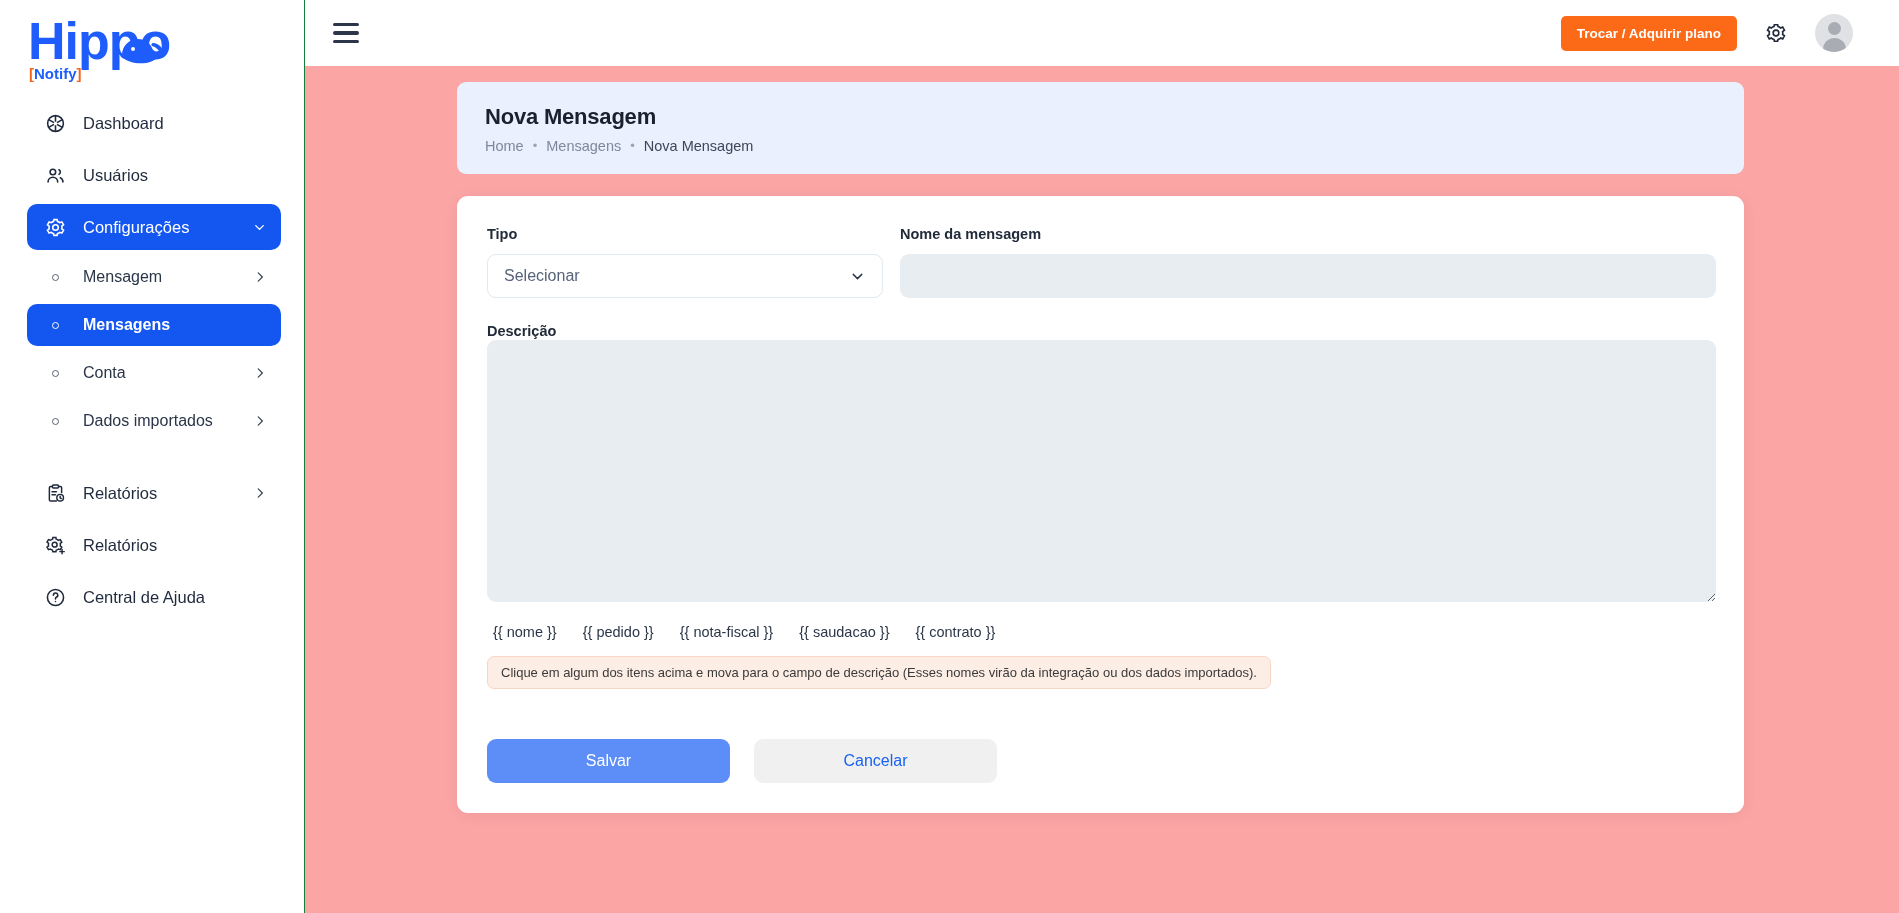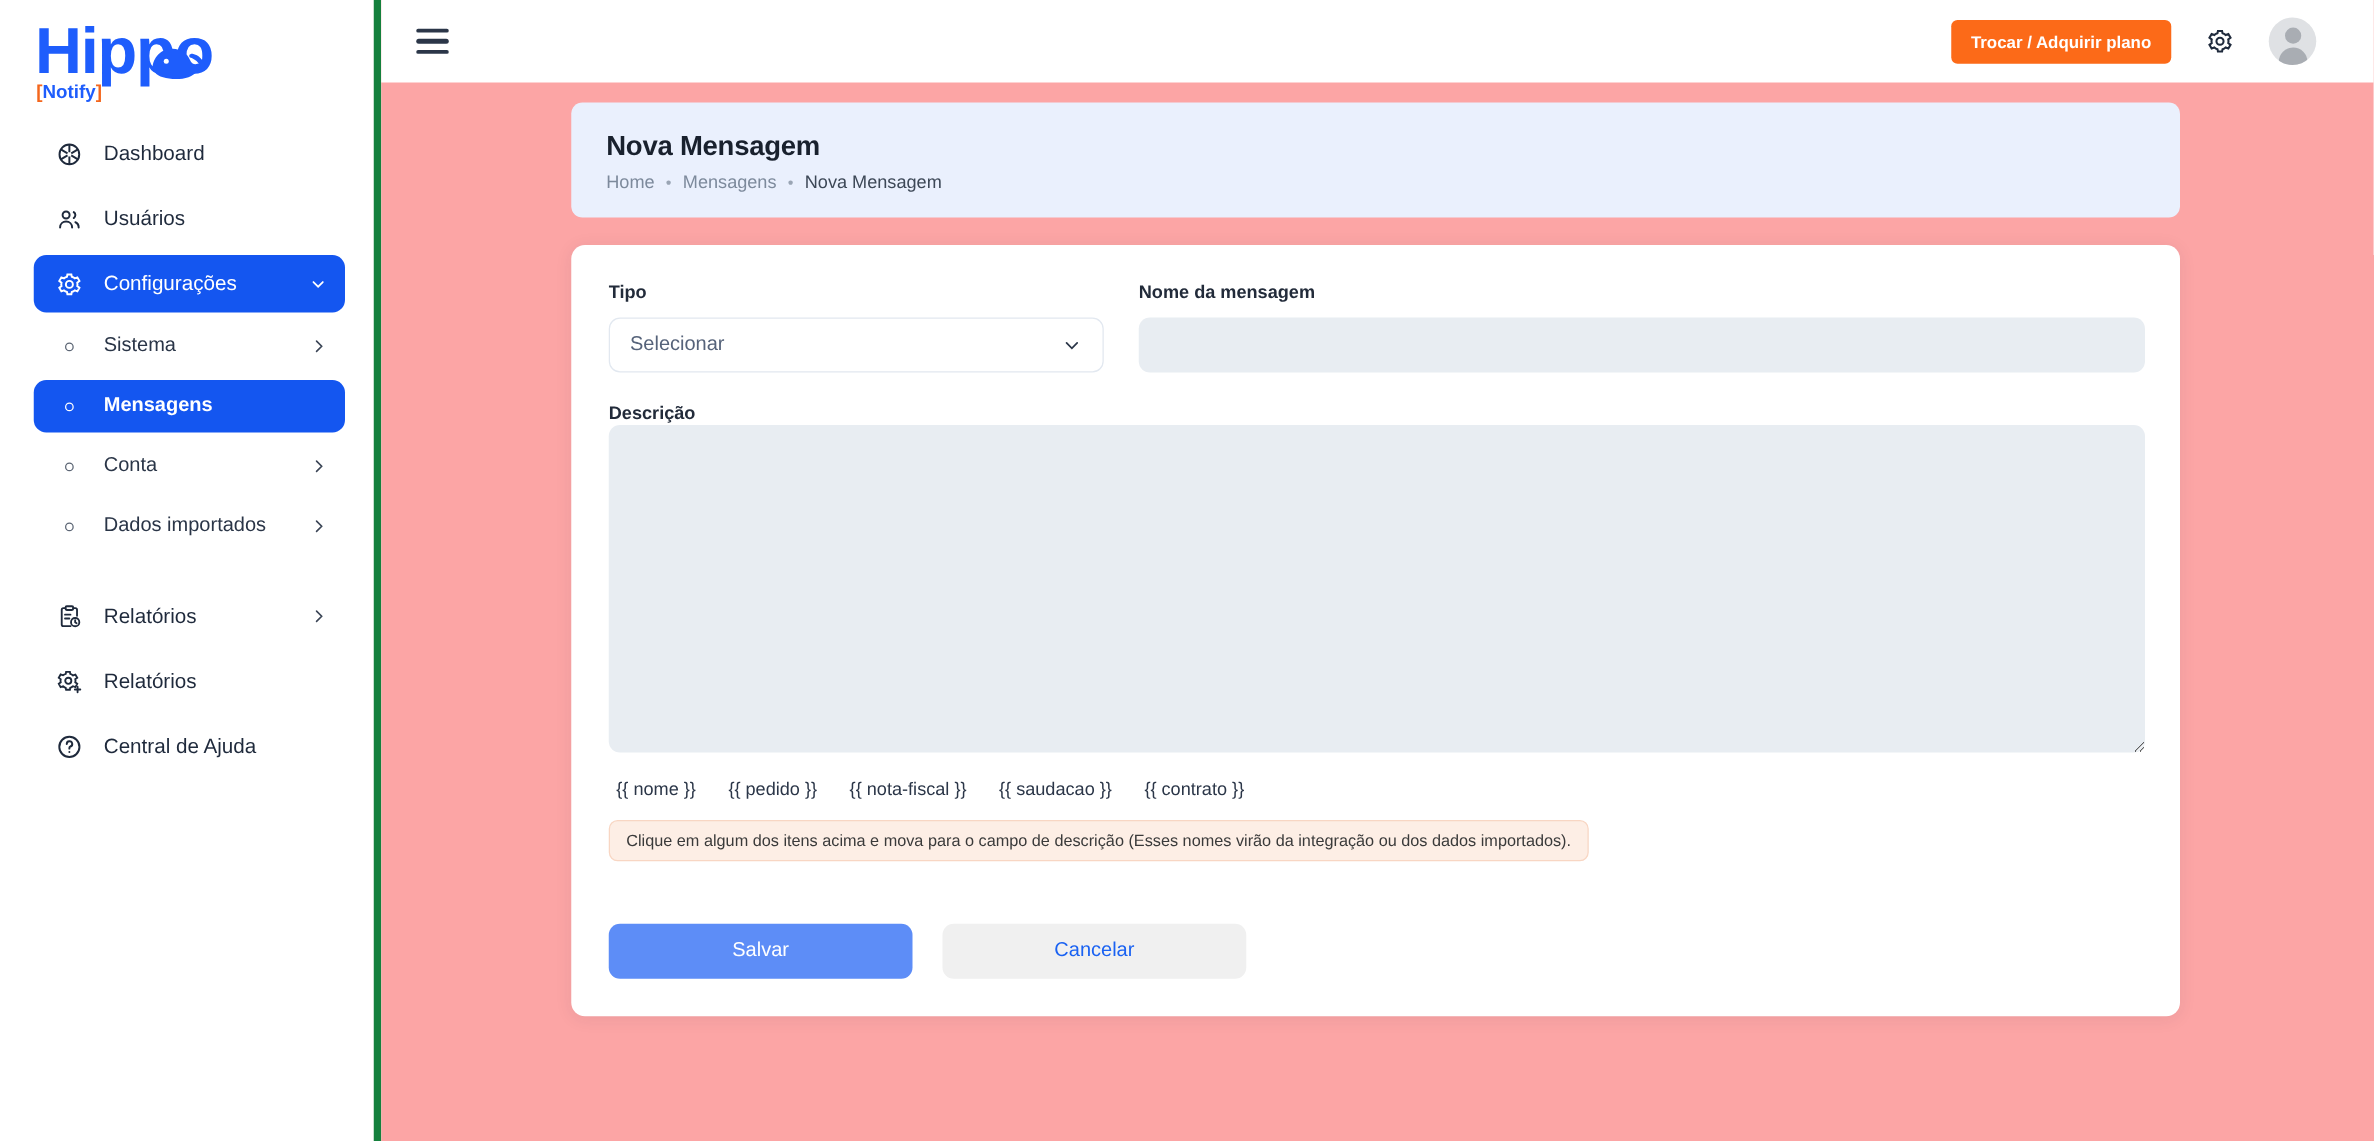--- a/index.html
+++ b/index.html
@@ -9,21 +9,21 @@
     font-family: "Liberation Sans", "DejaVu Sans", sans-serif;
     background: #ffffff;
     overflow: hidden;
   }
   .app { display: flex; width: 1899px; height: 913px; }
 
   
   .sidebar {
     width: 305px; min-width: 305px; height: 913px;
     background: #ffffff;
-    border-right: 6px solid #15803d;
+    border-right: 1px solid #15803d;
     display: flex; flex-direction: column;
     padding-top: 0;
   }
   .logo-wrap {
     height: 82px; display: flex; align-items: center;
     padding-left: 28px; position: relative;
   }
   .logo {
     position: relative; display: inline-block;
     line-height: 1;
@@ -126,21 +126,21 @@
   .crumb { color: #7d8a9c; }
   .crumb.current { color: #3d4857; }
   .crumb-sep { color: #9aa5b4; margin: 0 9px; font-size: 13px; }
 
   .card {
     margin: 22px 155px 0 152px;
     background: #ffffff; border-radius: 11px;
     box-shadow: 0 2px 14px rgba(32,44,70,0.08);
     padding: 30px 28px 30px 30px;
   }
-  .form-row { display: flex; gap: 28px; }
+  .form-row { display: flex; gap: 17px; }
   .field { display: flex; flex-direction: column; }
   .field.tipo { width: 396px; }
   .field.nome { flex: 1; }
   .flabel {
     font-size: 14.5px; font-weight: 700; color: #222b3a;
     margin-bottom: 12px;
   }
   .select-box {
     height: 44px; border: 1px solid #e2e8f0; border-radius: 9px;
     background: #fff; display: flex; align-items: center;
@@ -237,21 +237,21 @@
           <svg width="15" height="15" viewBox="0 0 24 24" fill="none" stroke="#ffffff" stroke-width="2.2" stroke-linecap="round">
               <path d="M6 9l6 6 6-6"></path>
             </svg>
         </span>
       </div>
 
       <div class="nav-sub">
         <span class="dot">
             <i></i>
           </span>
-        <span class="nav-label">Sistema</span>
+        <span class="nav-label">Mensagem</span>
         <span class="chev">
           <svg width="14" height="14" viewBox="0 0 24 24" fill="none" stroke="#3b4556" stroke-width="2.2" stroke-linecap="round">
               <path d="M9 5l7 7-7 7"></path>
             </svg>
         </span>
       </div>
 
       <div class="nav-sub active">
         <span class="dot">
             <i></i>

